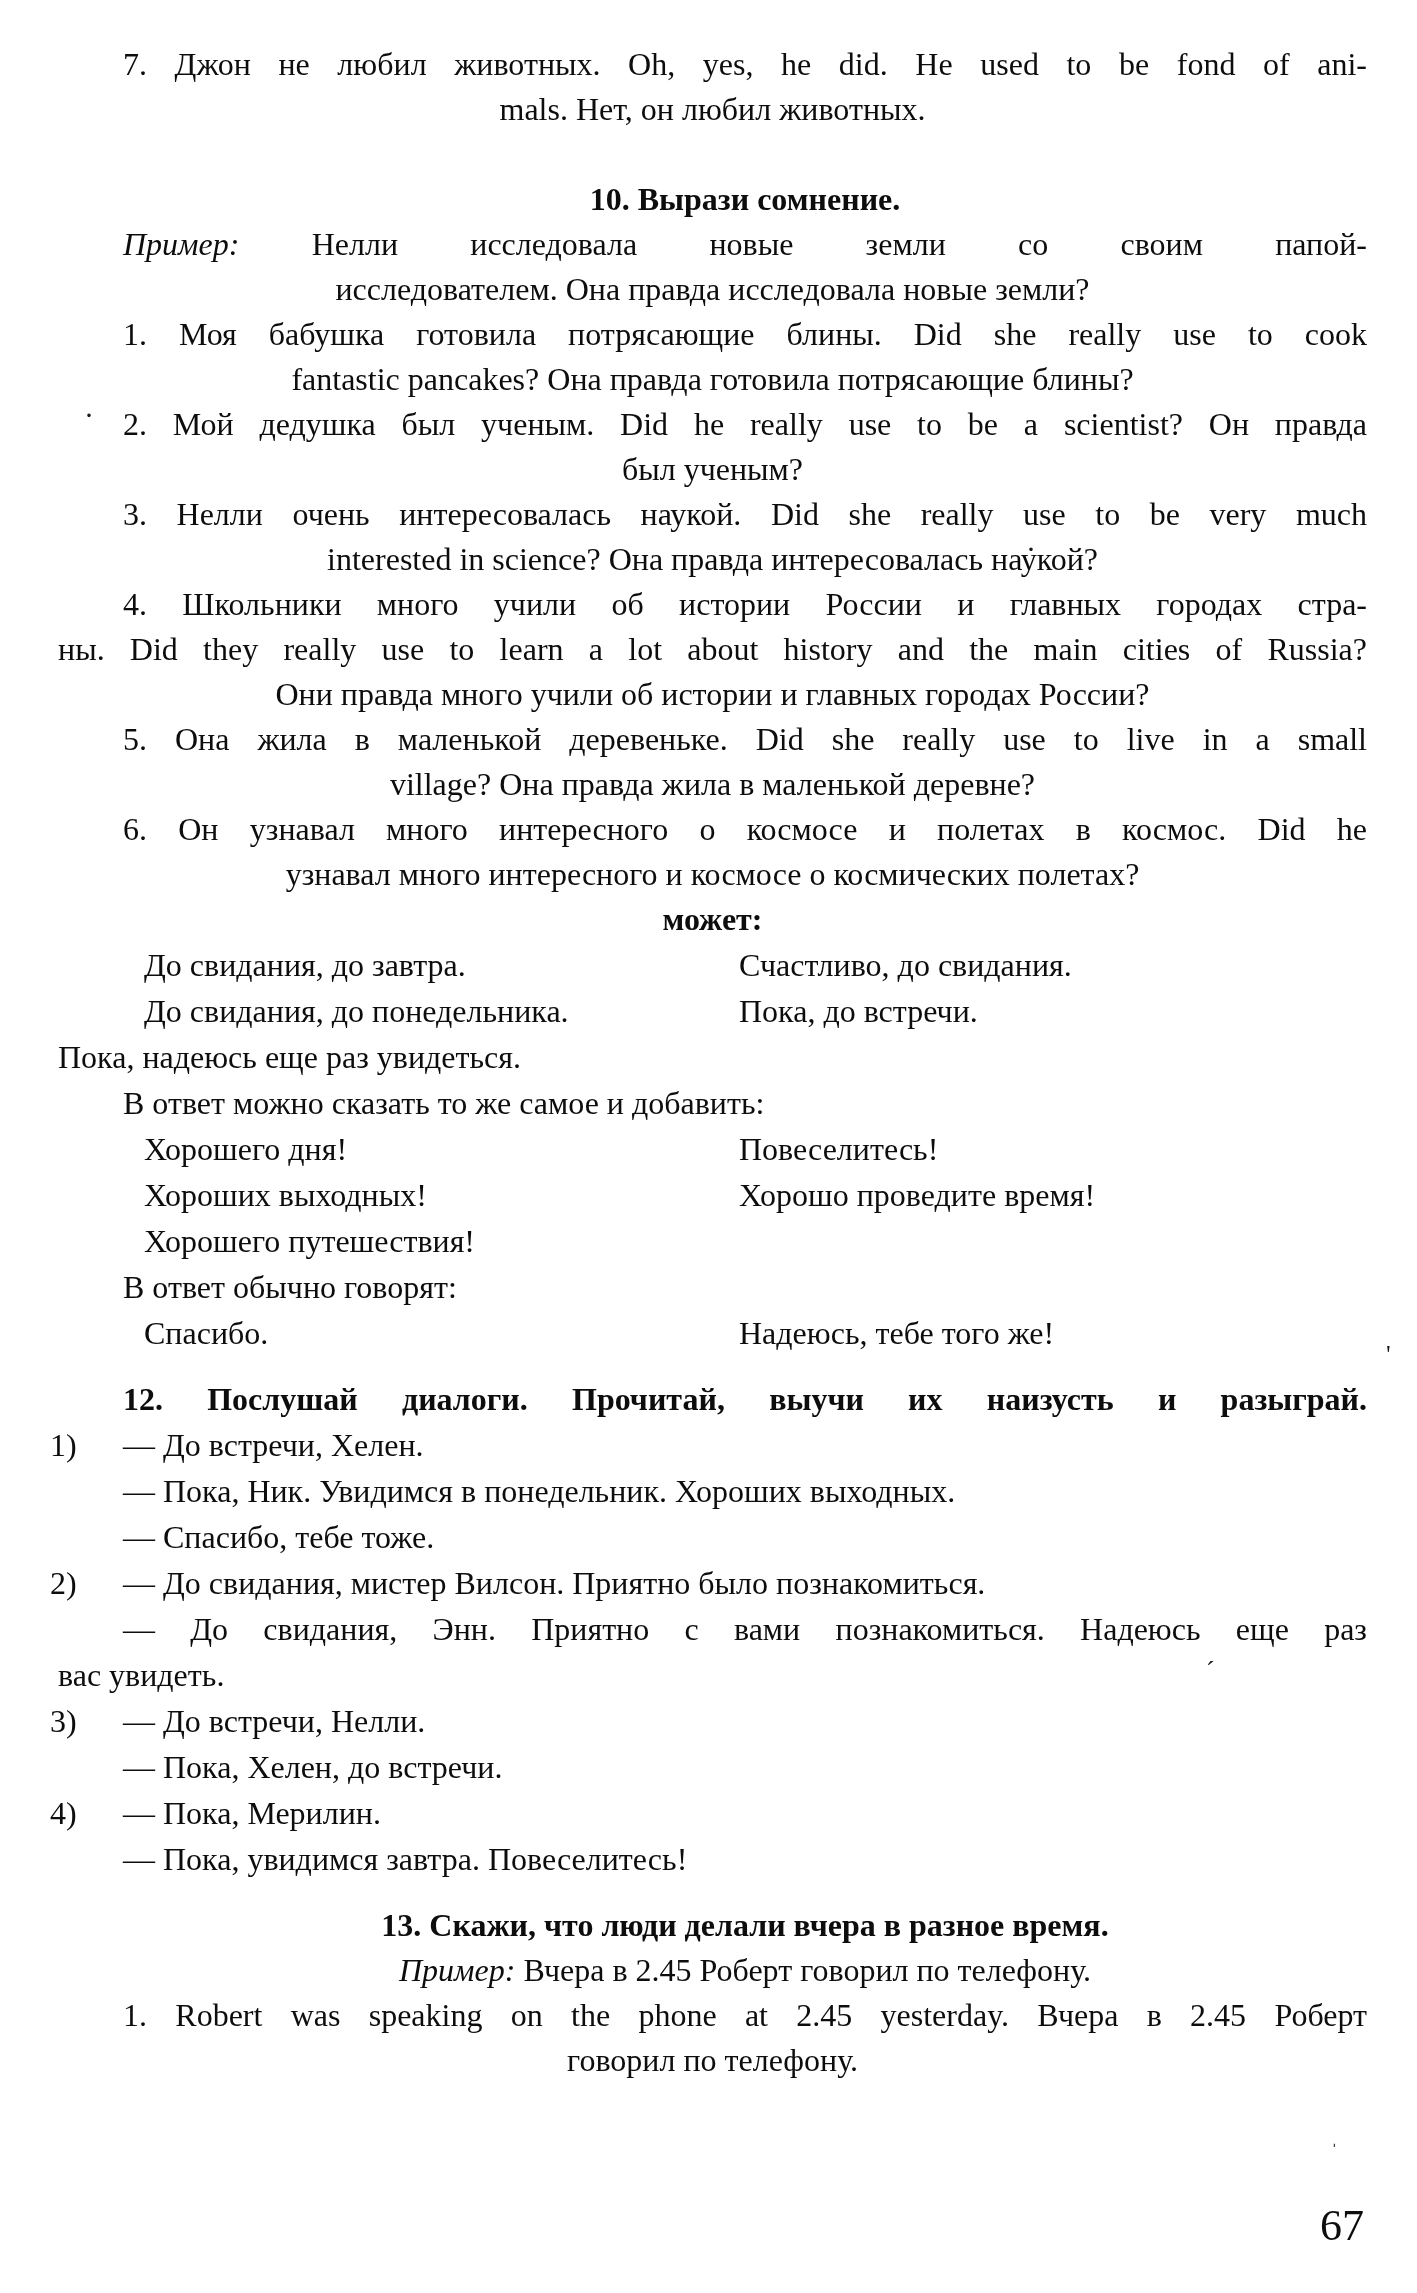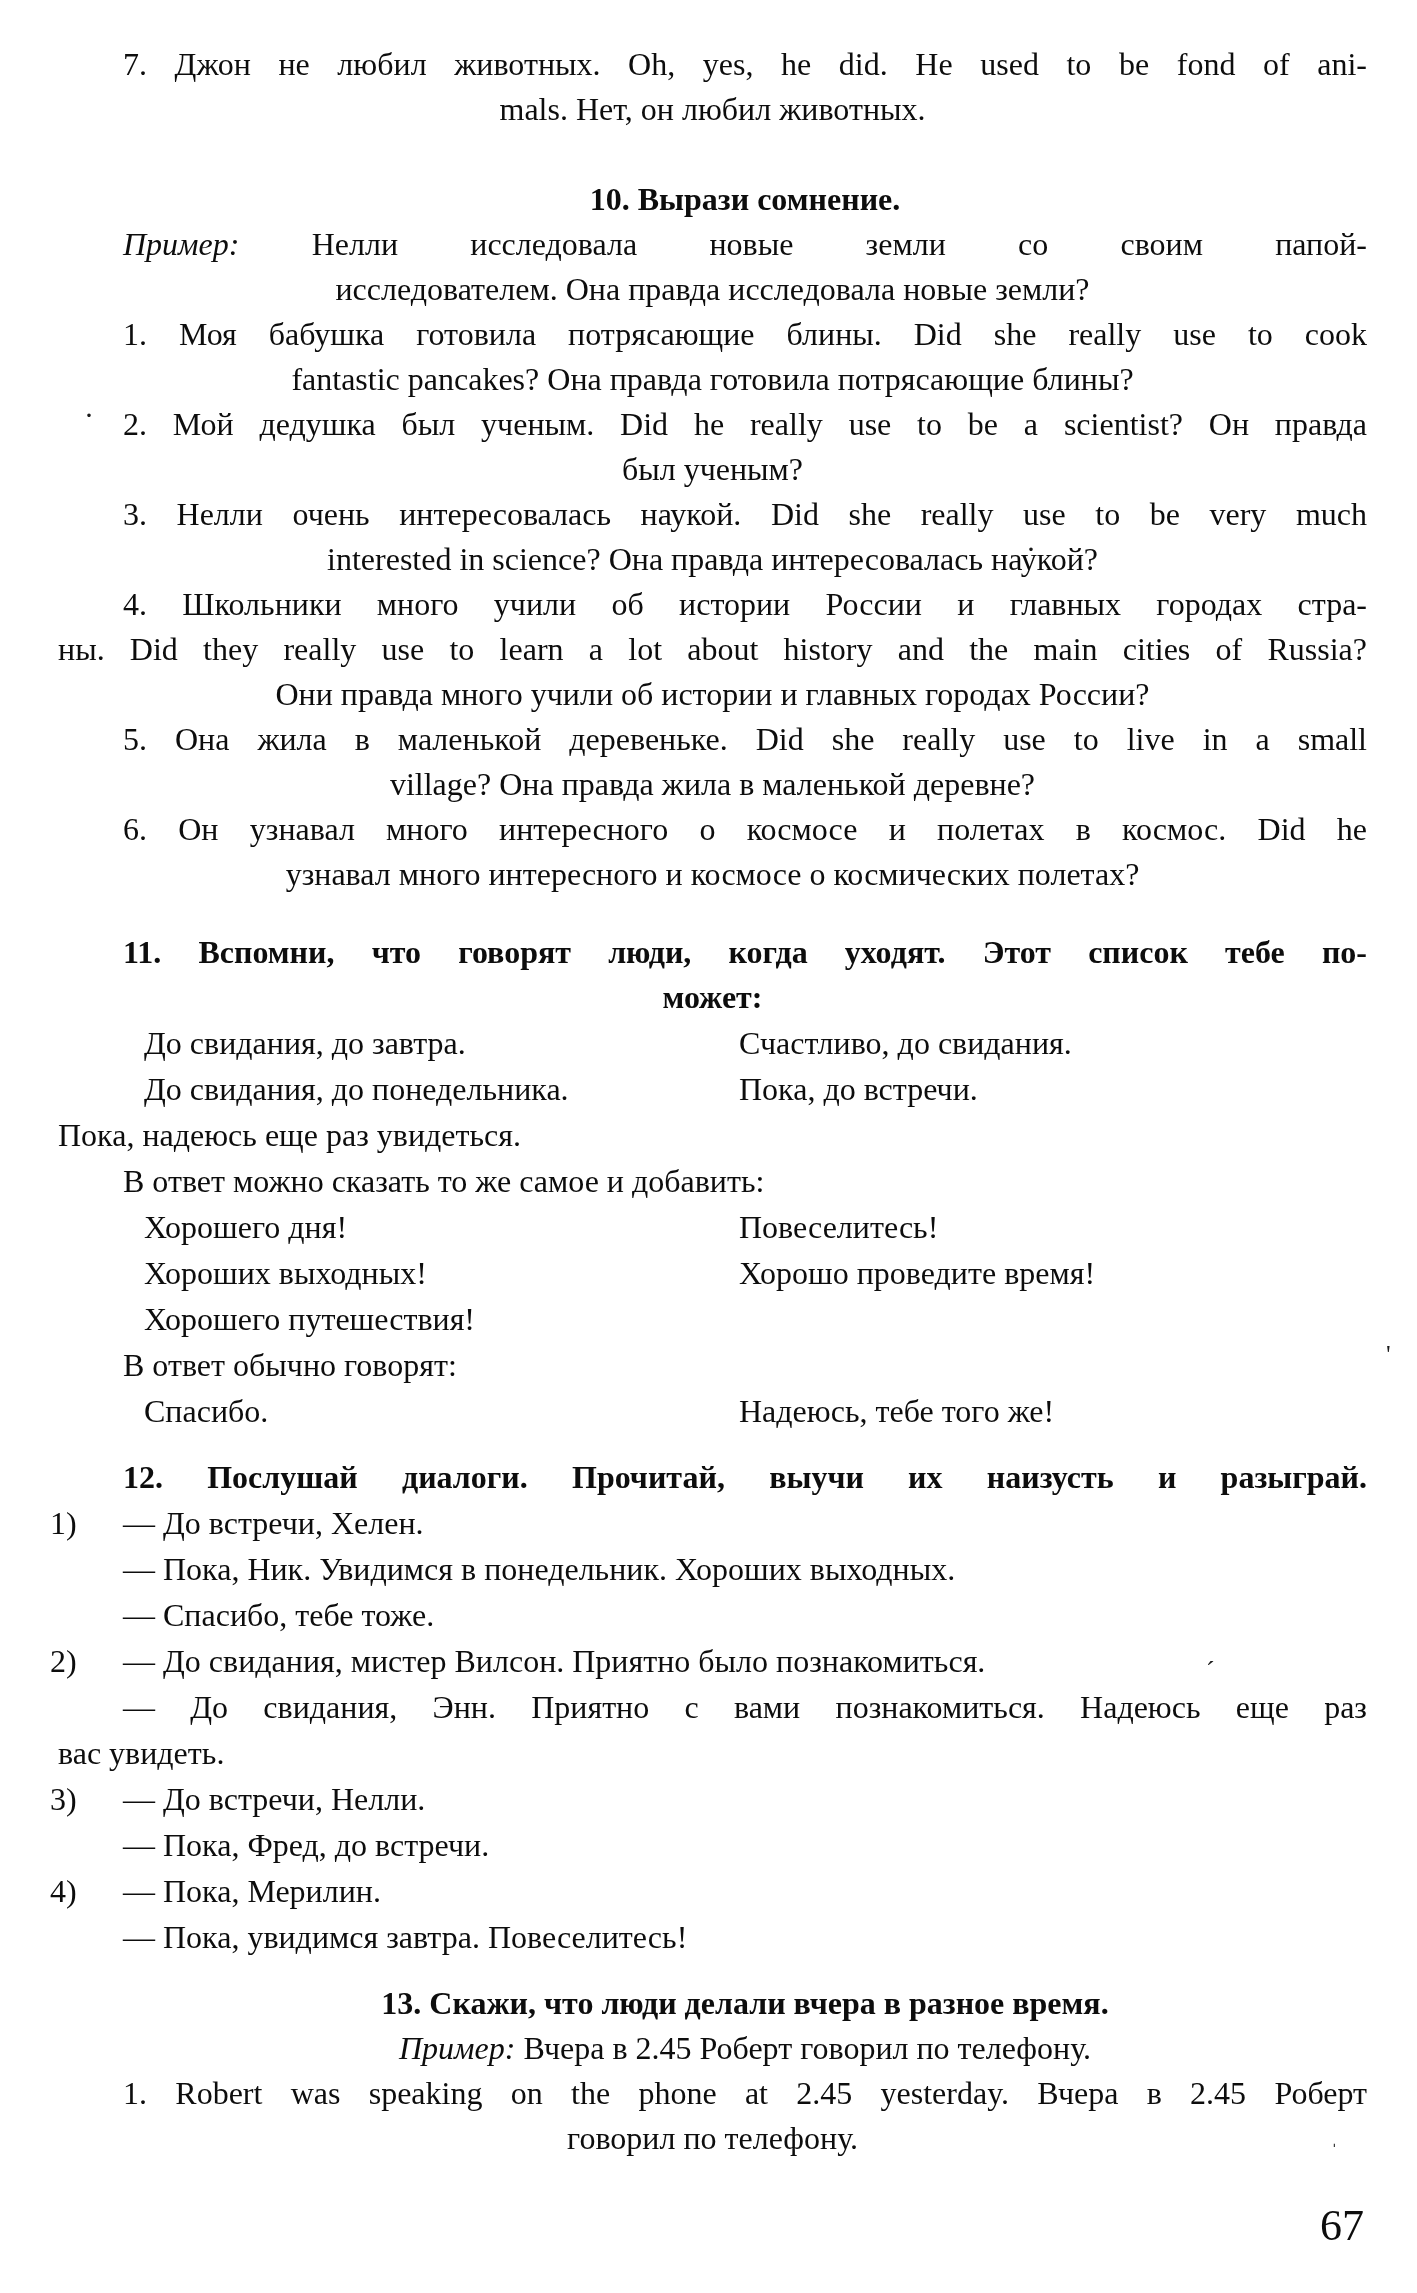--- a/index.html
+++ b/index.html
@@ -62,21 +62,20 @@
   <div class="ln j ind">4. Школьники много учили об истории России и главных городах стра-</div>
   <div class="ln j">ны. Did they really use to learn a lot about history and the main cities of Russia?</div>
   <div class="ln">Они правда много учили об истории и главных городах России?</div>
 
   <div class="ln j ind">5. Она жила в маленькой деревеньке. Did she really use to live in a small</div>
   <div class="ln">village? Она правда жила в маленькой деревне?</div>
 
   <div class="ln j ind">6. Он узнавал много интересного о космосе и полетах в космос. Did he</div>
   <div class="ln">узнавал много интересного и космосе о космических полетах?</div>
 
-  <div class="ln b j ind mt33">11. Вспомни, что говорят люди, когда уходят. Этот список тебе по-</div>
   <div class="ln b">может:</div>
 
   <div class="prow">
     <div class="pl">До свидания, до завтра.</div>
     <div class="pr">Счастливо, до свидания.</div>
   </div>
   <div class="prow">
     <div class="pl">До свидания, до понедельника.</div>
     <div class="pr">Пока, до встречи.</div>
   </div>
@@ -112,21 +111,21 @@
   </div>
   <div class="dlg">
     <span class="dnum">2)</span>
     <div class="dline">— До свидания, мистер Вилсон. Приятно было познакомиться.</div>
     <div class="dline j">— До свидания, Энн. Приятно с вами познакомиться. Надеюсь еще раз</div>
     <div class="dline cont">вас увидеть.</div>
   </div>
   <div class="dlg">
     <span class="dnum">3)</span>
     <div class="dline">— До встречи, Нелли.</div>
-    <div class="dline">— Пока, Фред, до встречи.</div>
+    <div class="dline">— Пока, Хелен, до встречи.</div>
   </div>
   <div class="dlg">
     <span class="dnum">4)</span>
     <div class="dline">— Пока, Мерилин.</div>
     <div class="dline">— Пока, увидимся завтра. Повеселитесь!</div>
   </div>
 
   <div class="ln b ind mt17">13. Скажи, что люди делали вчера в разное время.</div>
   <div class="ln ind"><span class="it">Пример:</span> <span>Вчера в 2.45 Роберт говорил по телефону.</span></div>
   <div class="ln j ind">1. Robert was speaking on the phone at 2.45 yesterday. Вчера в 2.45 Роберт</div>

